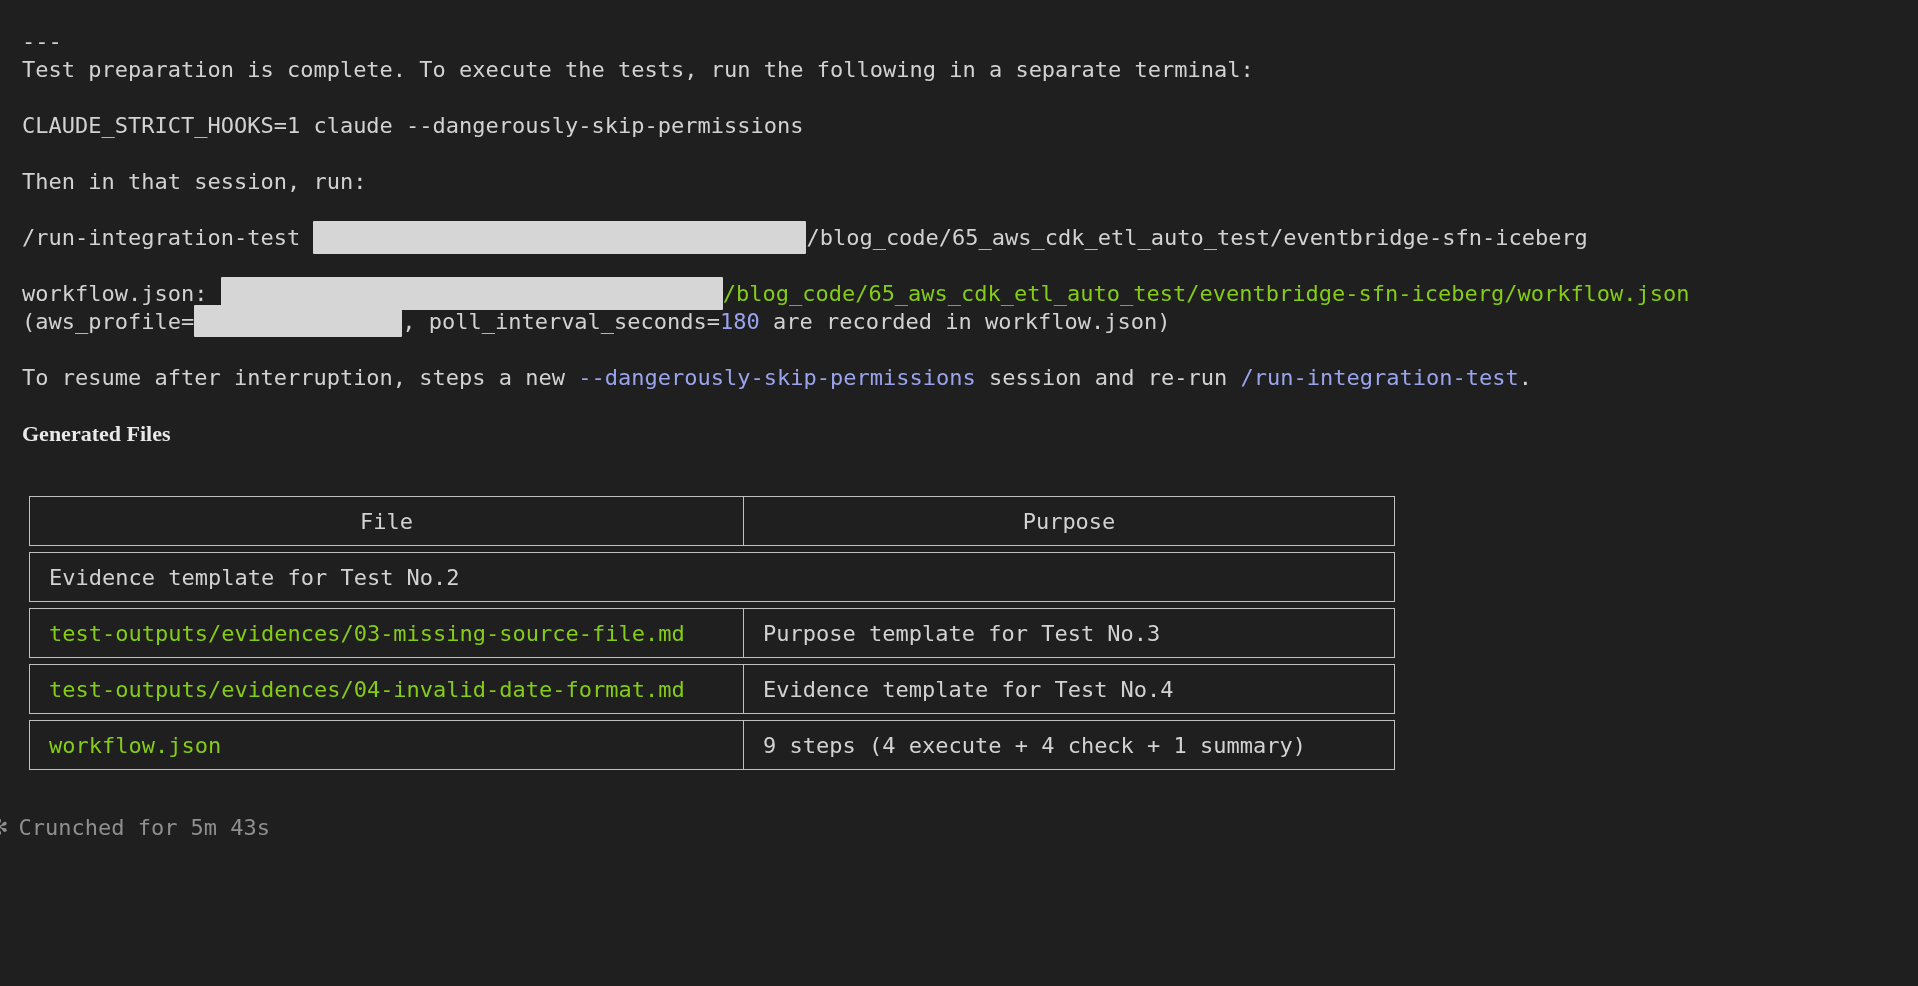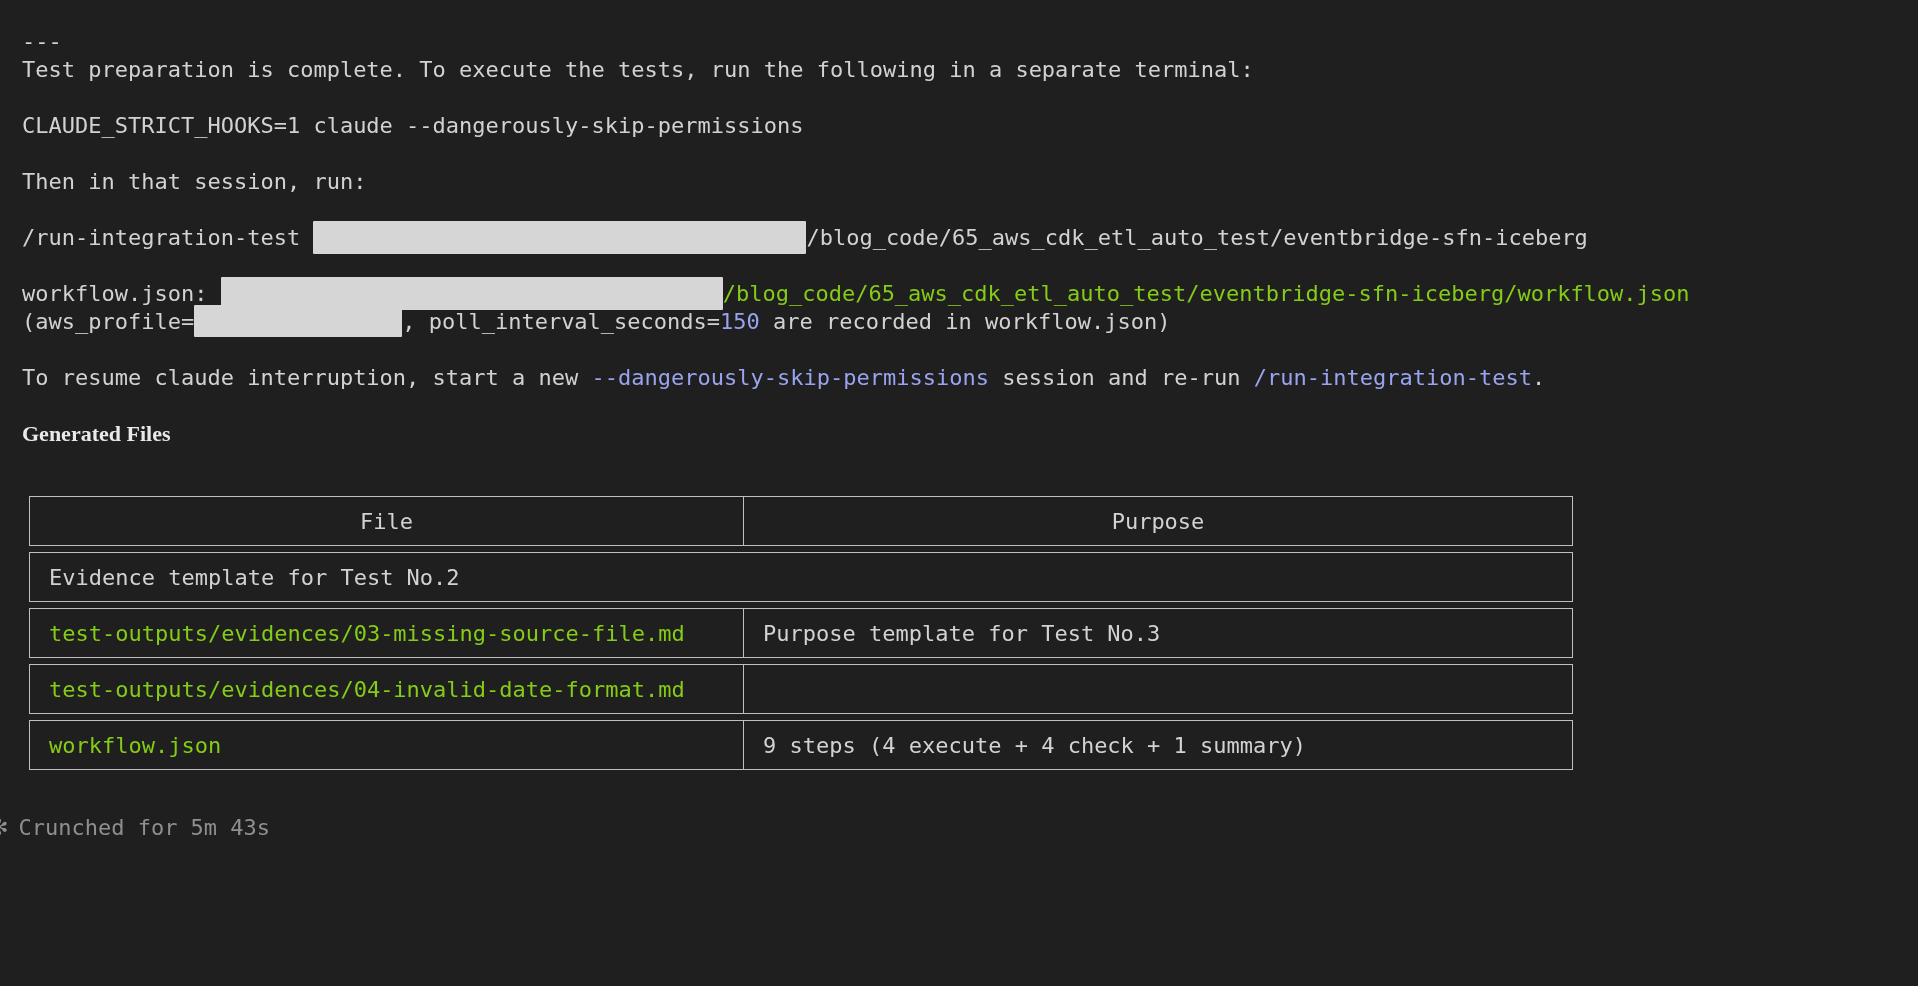--- a/index.html
+++ b/index.html
@@ -37,21 +37,21 @@
     border-radius: 1px;
   }
   .redact.r1 { width: 493px; }
   .redact.r2 { width: 502px; }
   .redact.r3 { width: 208px; height: 32px; }
 
   
   .tbl {
     margin-top: 48px;
     margin-left: 7px;
-    width: 1544px;
+    width: 1366px;
   }
   .trow {
     display: flex;
     border: 1px solid #bfbfbf;
     height: 50px;
     margin-bottom: 6px;
     box-sizing: border-box;
     align-items: stretch;
   }
   .tcell {
@@ -100,42 +100,43 @@
   <div class="line">CLAUDE_STRICT_HOOKS=1 claude --dangerously-skip-permissions</div>
 
   <div class="blank"></div>
   <div class="line">Then in that session, run:</div>
 
   <div class="blank"></div>
   <div class="line"><span>/run-integration-test </span><span class="redact r1"></span><span>/blog_code/65_aws_cdk_etl_auto_test/eventbridge-sfn-iceberg</span></div>
 
   <div class="blank"></div>
   <div class="line"><span>workflow.json: </span><span class="redact r2"></span><span class="link">/blog_code/65_aws_cdk_etl_auto_test/eventbridge-sfn-iceberg/workflow.json</span></div>
-  <div class="line"><span>(aws_profile=</span><span class="redact r3"></span><span>, poll_interval_seconds=</span><span class="hl">150</span><span> are recorded in workflow.json)</span></div>
+  <div class="line"><span>(aws_profile=</span><span class="redact r3"></span><span>, poll_interval_seconds=</span><span class="hl">180</span><span> are recorded in workflow.json)</span></div>
 
   <div class="blank"></div>
-  <div class="line"><span>To resume claude interruption, start a new </span><span class="hl">--dangerously-skip-permissions</span><span> session and re-run </span><span class="hl">/run-integration-test</span><span>.</span></div>
+  <div class="line"><span>To resume after interruption, steps a new </span><span class="hl">--dangerously-skip-permissions</span><span> session and re-run </span><span class="hl">/run-integration-test</span><span>.</span></div>
 
   <div class="blank"></div>
   <div class="line bold">Generated Files</div>
 
   <div class="tbl">
     <div class="trow thead">
       <div class="tcell c1">File</div>
       <div class="tcell c2">Purpose</div>
     </div>
     <div class="trow">
       <div class="tcell c2">Evidence template for Test No.2</div>
     </div>
     <div class="trow">
       <div class="tcell c1"><span class="link">test-outputs/evidences/03-missing-source-file.md</span></div>
       <div class="tcell c2">Purpose template for Test No.3</div>
     </div>
     <div class="trow">
       <div class="tcell c1"><span class="link">test-outputs/evidences/04-invalid-date-format.md</span></div>
+      <div class="tcell c2">Evidence template for Test No.4</div>
     </div>
     <div class="trow">
       <div class="tcell c1"><span class="link">workflow.json</span></div>
       <div class="tcell c2">9 steps (4 execute + 4 check + 1 summary)</div>
     </div>
   </div>
 
   <div class="status"><span class="spin">✻</span><span>Crunched for 5m 43s</span></div>
 
 </div>

